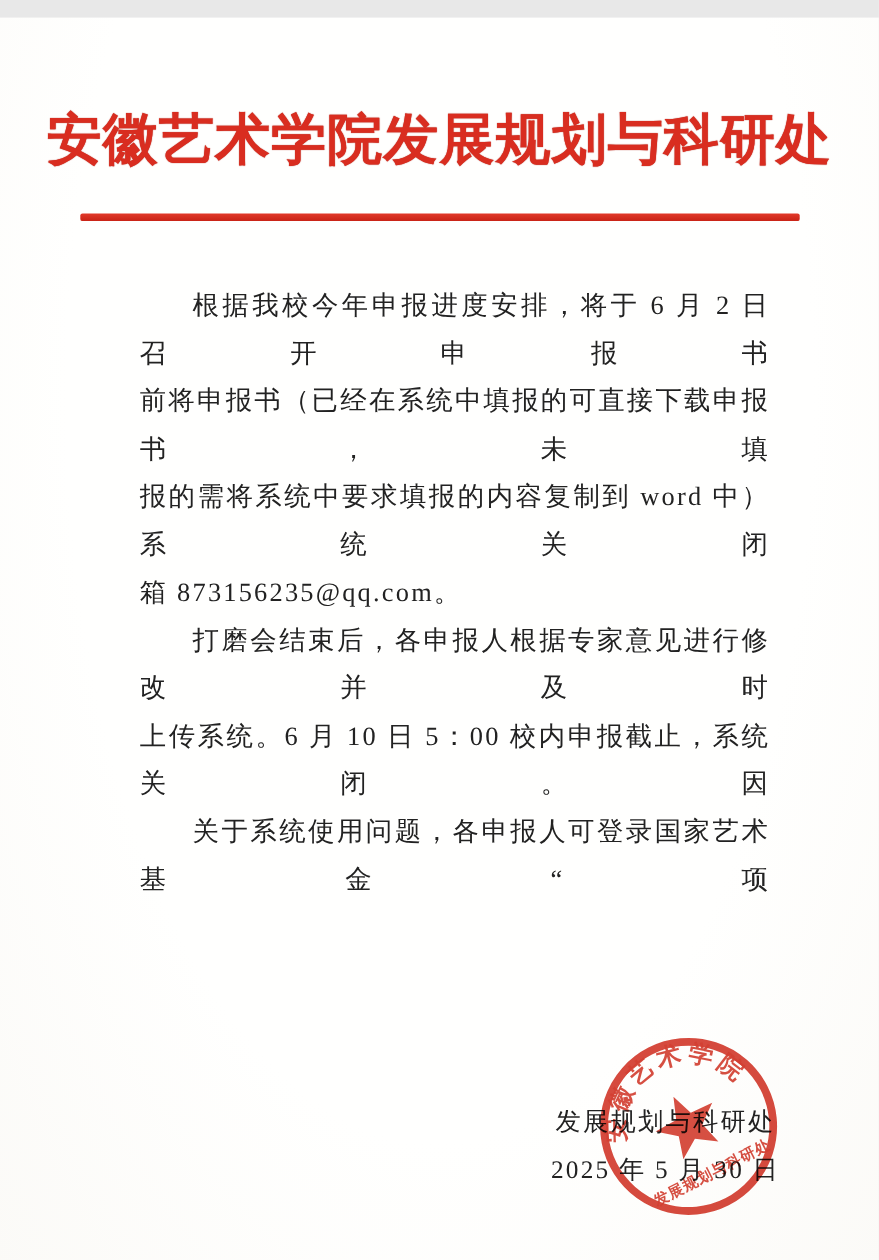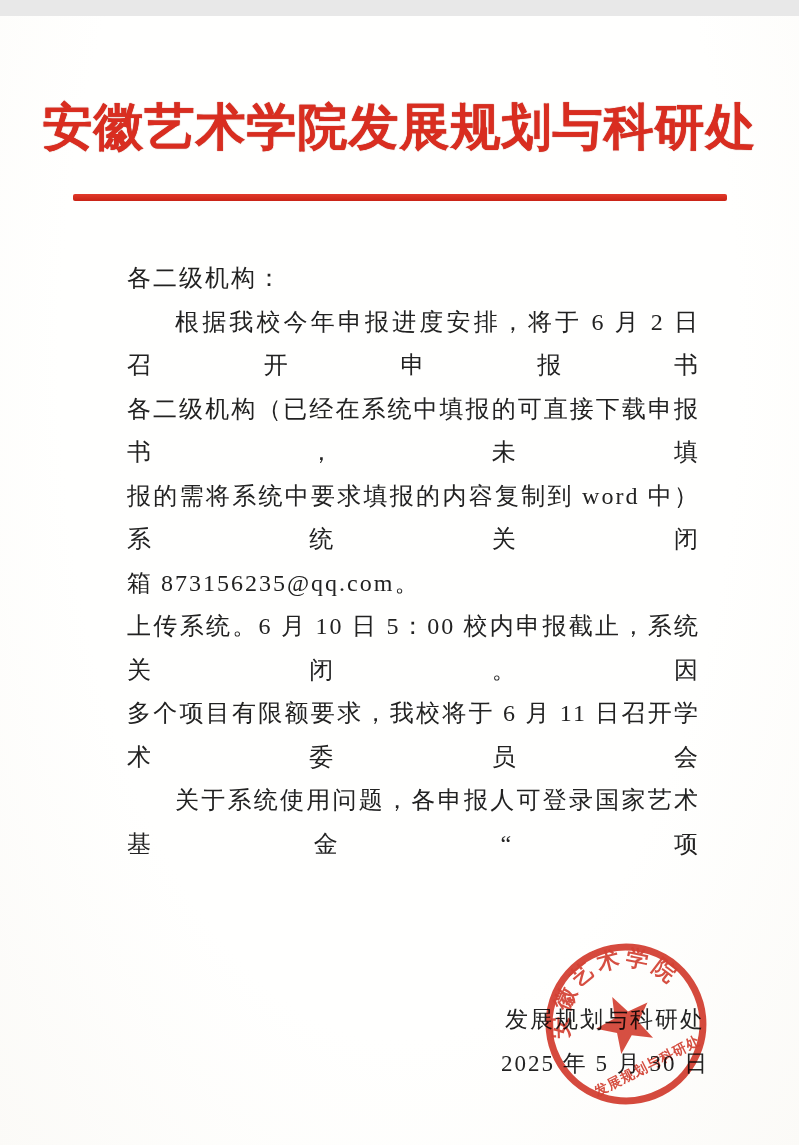--- a/index.html
+++ b/index.html
@@ -85,27 +85,26 @@
 <body>
 
 <div class="page">
 
   <div class="letterhead">安徽艺术学院发展规划与科研处</div>
 
   <div class="red-rule"></div>
 
 
   <div class="bodytext">
-    <div class="line">各二级机构：</div>
     <div class="line indent justify">根据我校今年申报进度安排，将于 6 月 2 日召开申报书</div>
-    <div class="line justify">各二级机构（已经在系统中填报的可直接下载申报书，未填</div>
+    <div class="line justify">前将申报书（已经在系统中填报的可直接下载申报书，未填</div>
     <div class="line justify">报的需将系统中要求填报的内容复制到 word 中）系统关闭</div>
     <div class="line">箱 873156235@qq.com。</div>
+    <div class="line indent justify">打磨会结束后，各申报人根据专家意见进行修改并及时</div>
     <div class="line justify">上传系统。6 月 10 日 5：00 校内申报截止，系统关闭。因</div>
-    <div class="line justify">多个项目有限额要求，我校将于 6 月 11 日召开学术委员会</div>
     <div class="line indent justify">关于系统使用问题，各申报人可登录国家艺术基金“项</div>
 
   </div>
 
   <div class="sig">
     <div class="line">发展规划与科研处</div>
     <div class="line">2025 年 5 月 30 日</div>
   </div>
 
   <svg class="seal" viewBox="0 0 170 170" xmlns="http://www.w3.org/2000/svg">

